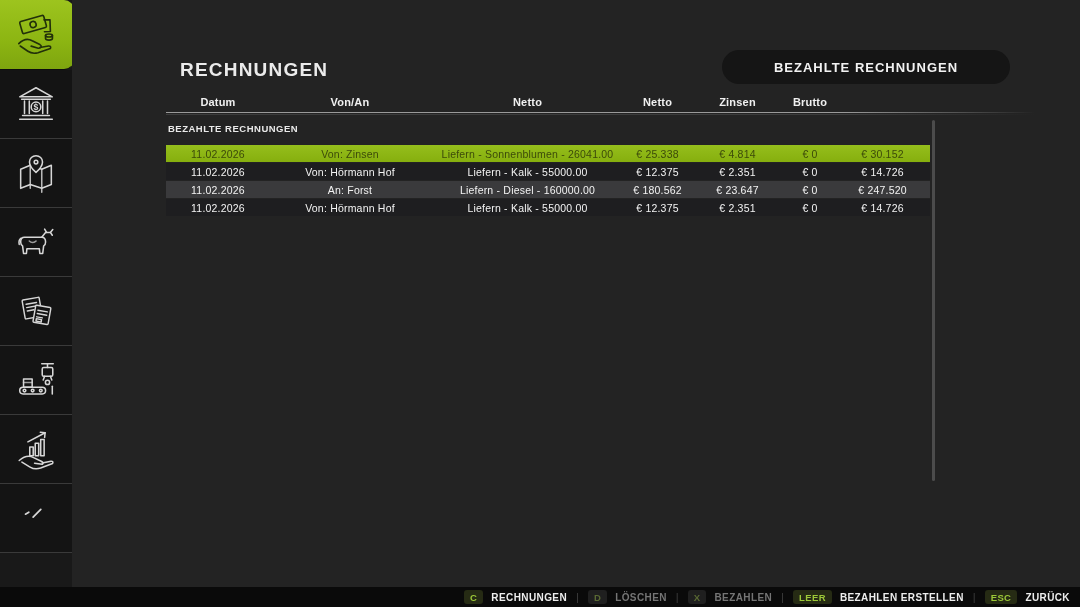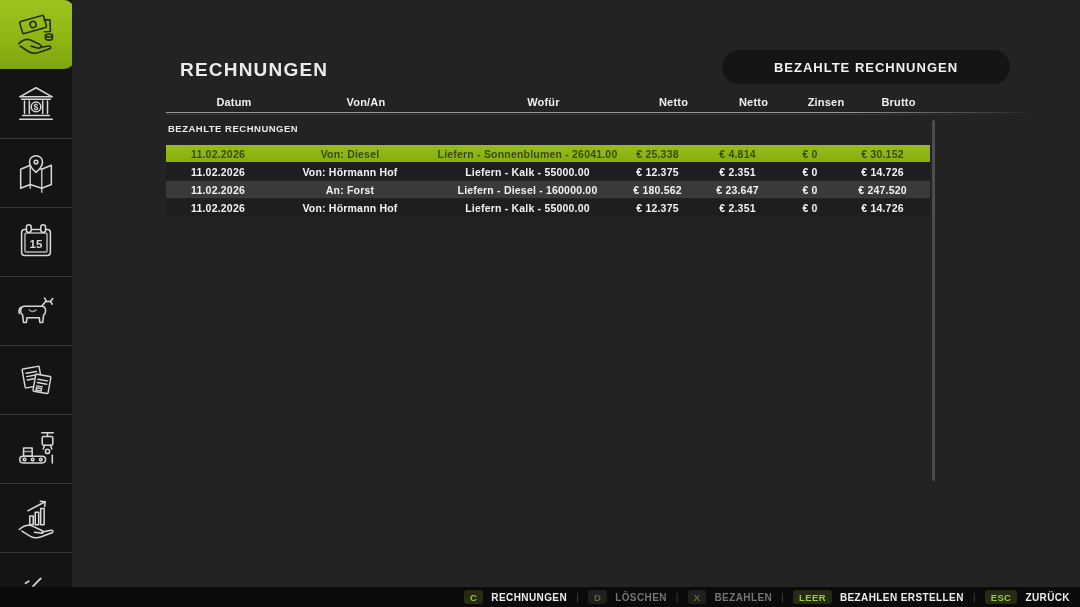--- a/index.html
+++ b/index.html
@@ -37,21 +37,21 @@
   }
   .filter-btn {
     position:absolute; left:722px; top:50px; width:288px; height:34px;
     background:#151515; border:none; border-radius:17px;
     color:#f2f2f2; font-family:inherit; font-size:13px; font-weight:700;
     letter-spacing:1px; cursor:pointer;
     display:flex; align-items:center; justify-content:center;
   }
   
   .tbl-head {
-    position:absolute; left:182px; top:96px; width:764px; height:14px;
+    position:absolute; left:166px; top:96px; width:764px; height:14px;
     display:grid; grid-template-columns:104px 160px 195px 65px 95px 50px 95px;
   }
   .tbl-head span {
     font-size:11px; font-weight:700; color:#f0f0f0; text-align:center;
     letter-spacing:.2px;
   }
   .head-rule-1 {
     position:absolute; left:166px; top:112px; width:869px; height:1px;
     background:linear-gradient(to right,#9a9a9a 78%, rgba(154,154,154,0) 100%);
   }
@@ -64,21 +64,21 @@
     font-size:9.5px; font-weight:700; letter-spacing:.5px; color:#e9e9e9;
   }
   .rows { position:absolute; left:166px; top:145px; width:764px; }
   .inv-row {
     display:grid; grid-template-columns:104px 160px 195px 65px 95px 50px 95px;
     align-items:center; height:17px; margin-bottom:1px;
     background:#1e1e20; cursor:pointer;
   }
   .inv-row.alt { background:#3a3a3c; }
   .inv-row span {
-    font-size:10.5px; font-weight:700; color:#f3f3f3; text-align:center;
+    font-size:10.5px; font-weight:400; color:#f3f3f3; text-align:center;
     letter-spacing:.2px; white-space:nowrap; overflow:hidden;
   }
   .inv-row.selected { background:linear-gradient(180deg,#95be1c,#86af0e); }
   .inv-row.selected span { color:#3c4a0a; }
   .scrollbar {
     position:absolute; left:932px; top:120px; width:3px; height:361px;
     background:#4c4c4c; border-radius:2px; cursor:pointer;
   }
   
   .bottombar {
@@ -139,29 +139,20 @@
 
     <div class="side-cell">
       <svg width="46" height="46" viewBox="0 0 48 48" fill="none" stroke="#e8e8e8" stroke-width="1.6" stroke-linecap="round" stroke-linejoin="round">
         <path d="M8 20 l10 -4 12 4 10 -4 v20 l-10 4 -12 -4 -10 4 Z"></path>
         <path d="M18 16 v24 M30 20 v24" opacity=".85"></path>
         <path d="M24 6 c-3.8 0 -6.8 2.9 -6.8 6.4 0 4.8 6.8 11 6.8 11 s6.8 -6.2 6.8 -11 C30.8 8.9 27.8 6 24 6 Z" fill="#141414"></path>
         <circle cx="24" cy="12.6" r="1.9"></circle>
       </svg>
     </div>
 
-    <div class="side-cell">
-      <svg width="46" height="46" viewBox="0 0 48 48" fill="none" stroke="#e8e8e8" stroke-width="1.6" stroke-linecap="round" stroke-linejoin="round">
-        <rect x="9" y="11" width="30" height="27" rx="3"></rect>
-        <rect x="12.5" y="14.5" width="23" height="20" rx="1.5" opacity=".8"></rect>
-        <rect x="14" y="6" width="5" height="8" rx="2.5" fill="#141414"></rect>
-        <rect x="29" y="6" width="5" height="8" rx="2.5" fill="#141414"></rect>
-        <text x="24" y="30.5" font-size="12" font-weight="bold" text-anchor="middle" fill="#e8e8e8" stroke="none">15</text>
-      </svg>
-    </div>
 
     <div class="side-cell">
       <svg width="46" height="46" viewBox="0 0 48 48" fill="none" stroke="#e8e8e8" stroke-width="1.6" stroke-linecap="round" stroke-linejoin="round">
         <path d="M12 19 h18 q4 0 4 5 0 3 -2 4 l-1 8 h-3 l-.5 -5 h-13 l-.5 5 h-3 l-1 -8 q-2 -1 -2 -4 0 -5 4 -5 Z"></path>
         <path d="M30 19 l4 -5 h5 l2 3"></path>
         <path d="M35 14 l-2 -3.5 M39 14 l2.5 -3"></path>
         <path d="M8.5 20 q-3 2 -2 6.5"></path>
         <path d="M17 23 q3 3 7 0" opacity=".7"></path>
       </svg>
     </div>
@@ -216,36 +207,35 @@
     </div>
 
   </div>
 
   <div class="page-title">RECHNUNGEN</div>
   <button class="filter-btn">BEZAHLTE RECHNUNGEN</button>
 
   <div class="tbl-head">
     <span>Datum</span>
     <span>Von/An</span>
-    <span>Wofür</span>
     <span>Netto</span>
     <span>Netto</span>
     <span>Zinsen</span>
     <span>Brutto</span>
   </div>
   <div class="head-rule-1"></div>
   <div class="head-rule-2"></div>
 
   <div class="section-label">BEZAHLTE RECHNUNGEN</div>
 
   <div class="rows">
 
     <div class="inv-row selected">
       <span>11.02.2026</span>
-      <span>Von: Diesel</span>
+      <span>Von: Zinsen</span>
       <span>Liefern - Sonnenblumen - 26041.00</span>
       <span>€ 25.338</span>
       <span>€ 4.814</span>
       <span>€ 0</span>
       <span>€ 30.152</span>
     </div>
 
     <div class="inv-row">
       <span>11.02.2026</span>
       <span>Von: Hörmann Hof</span>

